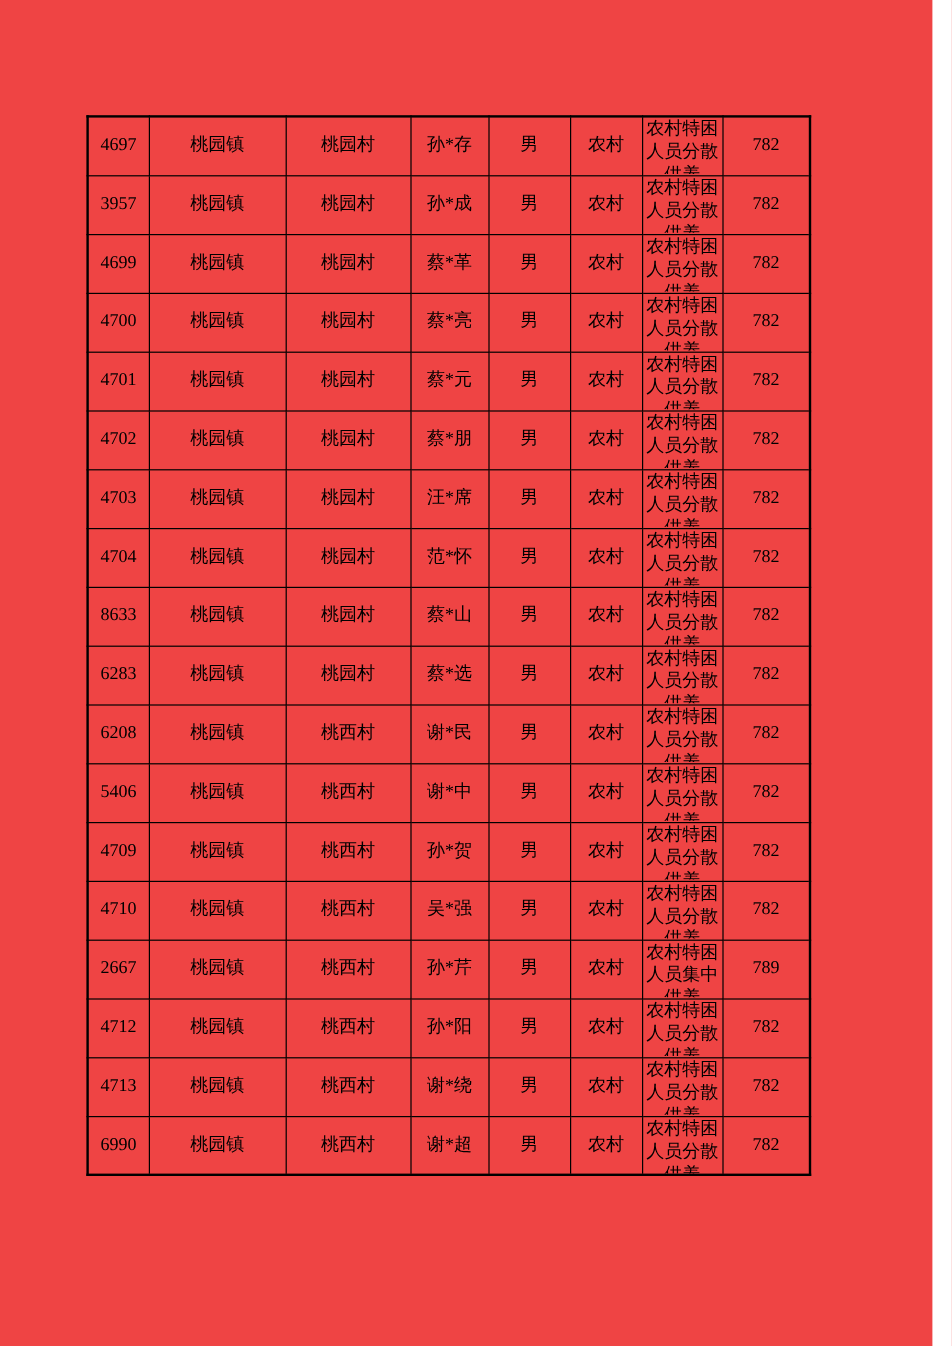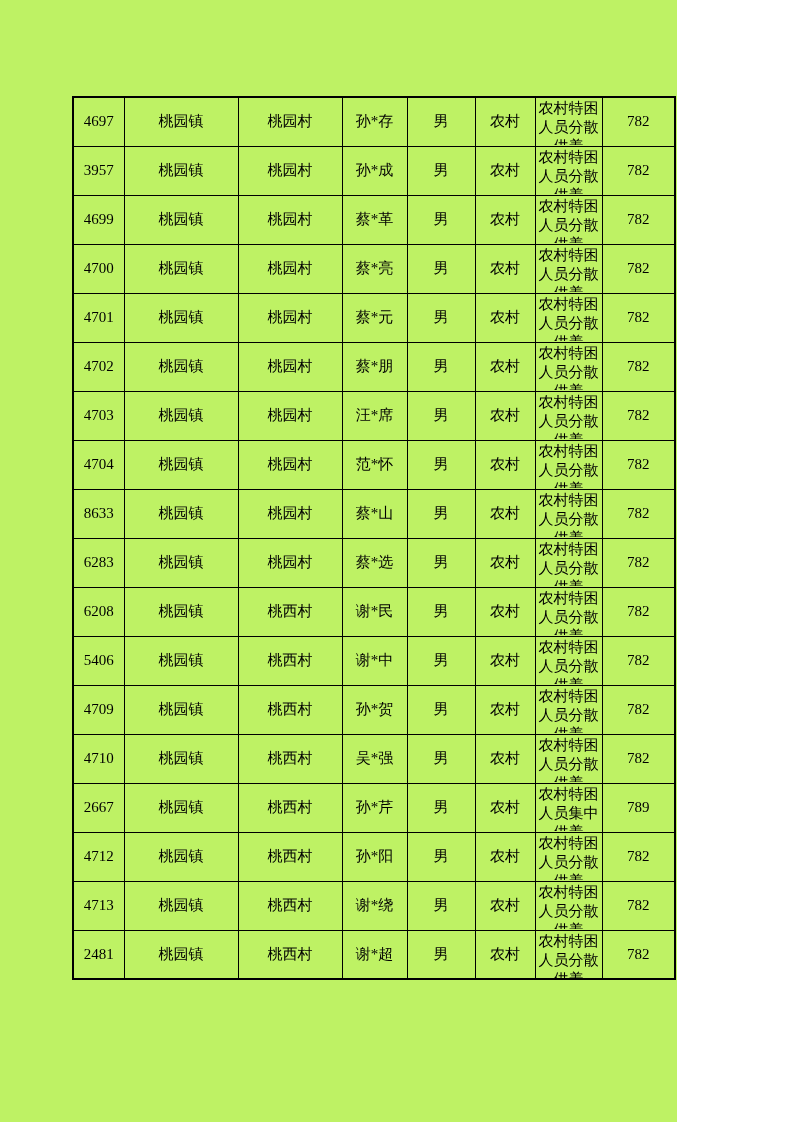--- a/index.html
+++ b/index.html
@@ -2,23 +2,23 @@
 <html><head>
 <meta charset="utf-8">
 <style>
   html, body {
     margin: 0;
     padding: 0;
     background: #ffffff;
   }
   .page {
     position: relative;
-    width: 677px;
+    width: 777px;
     height: 1122px;
-    background: #bef264;
+    background: #ef4444;
     overflow: hidden;
     font-family: "Liberation Serif", "DejaVu Serif", serif;
     color: #000000;
   }
   table.grid {
     position: absolute;
     left: 72px;
     top: 96px;
     border-collapse: collapse;
     table-layout: fixed;
@@ -278,21 +278,21 @@
           <td class="col-village"><span class="cell-text">桃西村</span></td>
           <td class="col-name"><span class="cell-text">谢*绕</span></td>
           <td class="col-gender"><span class="cell-text">男</span></td>
           <td class="col-area"><span class="cell-text">农村</span></td>
           <td class="col-category">
             <span class="cell-text">农村特困人员分散供养</span>
           </td>
           <td class="col-amount"><span class="cell-text">782</span></td>
         </tr>
         <tr>
-          <td class="col-id"><span class="cell-text">2481</span></td>
+          <td class="col-id"><span class="cell-text">6990</span></td>
           <td class="col-town"><span class="cell-text">桃园镇</span></td>
           <td class="col-village"><span class="cell-text">桃西村</span></td>
           <td class="col-name"><span class="cell-text">谢*超</span></td>
           <td class="col-gender"><span class="cell-text">男</span></td>
           <td class="col-area"><span class="cell-text">农村</span></td>
           <td class="col-category">
             <span class="cell-text">农村特困人员分散供养</span>
           </td>
           <td class="col-amount"><span class="cell-text">782</span></td>
         </tr>

